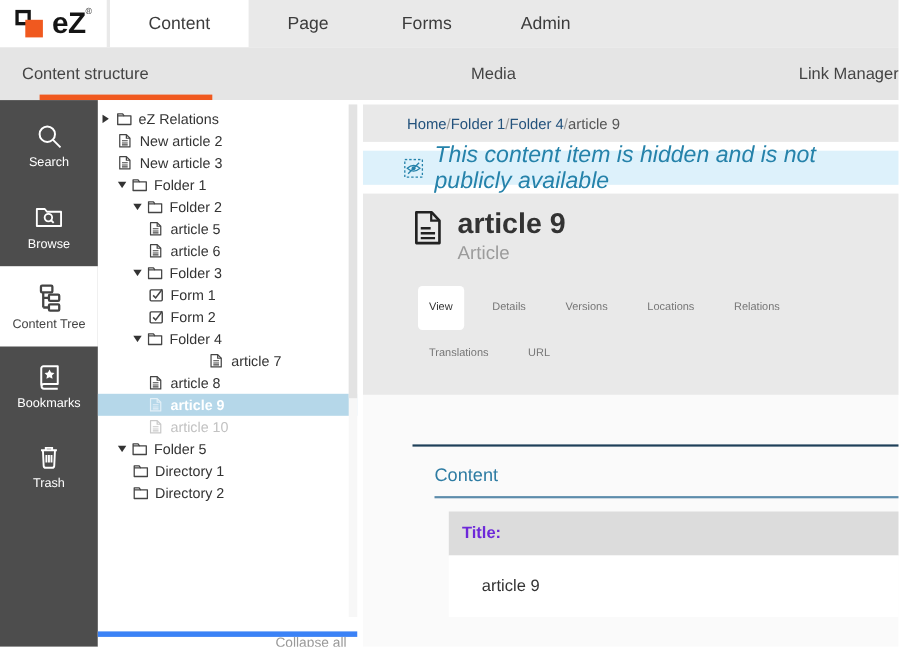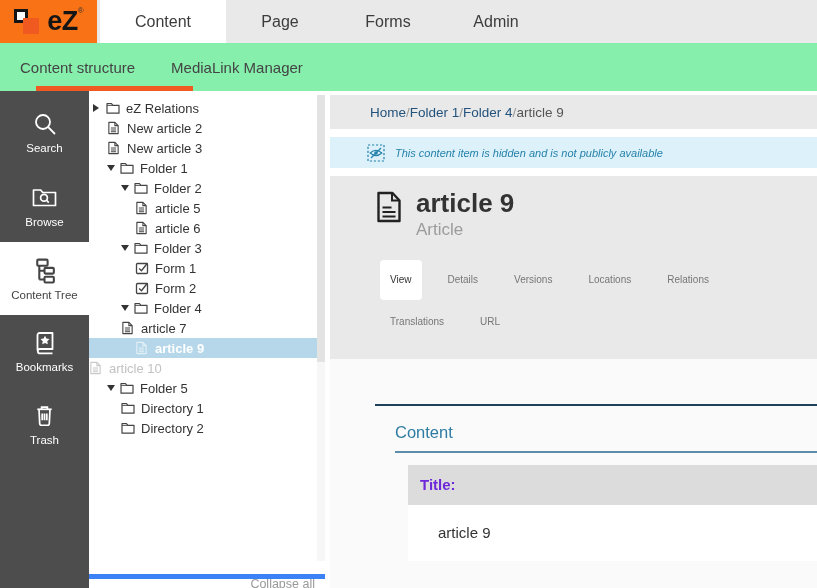--- a/index.html
+++ b/index.html
@@ -2,33 +2,33 @@
 <html><head>
 <meta charset="utf-8">
 <style>
   * { box-sizing: border-box; }
   html,body{ margin:0; padding:0; width:817px; height:588px; overflow:hidden;
     font-family:"Liberation Sans","DejaVu Sans",sans-serif; background:#fff; position:relative;}
   svg{ display:block; }
 
   
   .topbar{ height:43px; background:#e9e9e9; display:flex; align-items:stretch; }
-  .logo-box{ width:97px; background:#f97316; display:flex; align-items:center; justify-content:center; }
+  .logo-box{ width:97px; background:#ffffff; display:flex; align-items:center; justify-content:center; }
   .logo-mark{ position:relative; width:31px; height:31px; flex:none; }
   .sq-back{ position:absolute; left:1px; top:3px; width:14px; height:14px; background:#fff; border:3px solid #151515; }
   .sq-front{ position:absolute; left:10px; top:12px; width:16px; height:16px; background:#f0591f; }
   .logo-text{ font-size:27px; font-weight:700; color:#151515; line-height:1; margin-left:3px; letter-spacing:-0.5px; }
   .logo-r{ font-size:8px; color:#333; align-self:flex-start; margin-top:6px; }
   .top-tabs{ display:flex; align-items:stretch; }
   .top-tab{ width:108px; display:flex; align-items:center; justify-content:center;
     font-size:16px; color:#3c3c3c; cursor:pointer; }
   .top-tab.active{ background:#fff; width:126px; margin-left:3px; }
 
   
-  .subnav{ height:48px; background:#86efac; position:relative; display:flex; align-items:center; }
+  .subnav{ height:48px; background:#e5e5e5; position:relative; display:flex; align-items:center;justify-content:space-between; }
   .sub-tab{ font-size:15px; color:#444; cursor:pointer; }
   .sub-tab:nth-child(1){ margin-left:48px; font-weight:700; color:#333; }
   .sub-tab:nth-child(2){ margin-left:20px; }
   .sub-tab:nth-child(3){ margin-left:36px; }
   .subnav-underline{ position:absolute; left:36px; bottom:0; width:157px; height:5px; background:#f0591f; }
 
   
   .sidebar{ position:absolute; left:0; top:91px; width:89px; bottom:0; background:#4d4d4d; padding-top:5px; }
   .side-item{ height:73px; display:flex; flex-direction:column; align-items:center; justify-content:center;
     gap:5px; color:#fff; cursor:pointer; }
@@ -55,21 +55,21 @@
   
   .main{ position:absolute; left:325px; top:91px; right:0; bottom:0; background:#fff;
     display:flex; flex-direction:column; }
   .crumb-bar{ flex:none; margin:4px 0 0 5px; height:34px; background:#e9e9e9; display:flex;
     align-items:center; padding-left:40px; font-size:13.5px; }
   .crumb-link{ color:#23527c; cursor:pointer; }
   .crumb-sep{ color:#999; }
   .crumb-current{ color:#555; }
   .alert-bar{ flex:none; margin:8px 0 0 5px; height:31px; background:#ddf1fb; display:flex;
     align-items:center; padding-left:37px; gap:10px; color:#2582aa; }
-  .alert-text{ font-style:italic; font-size:11px; }
+  .alert-text{ font-style:italic; font-size:21px; }
   .header-block{ flex:none; margin:8px 0 0 5px; background:#e9e9e9; padding:13px 0 0 45px; height:183px; }
   .title-row{ display:flex; gap:13px; }
   .doc-icon{ color:#222; margin-top:2px; }
   .page-title{ margin:0; font-size:26px; font-weight:700; color:#333; line-height:1.15; }
   .subtitle{ font-size:17px; color:#9b9b9b; margin-top:1px; }
   .ctabs{ margin-top:20px; margin-left:5px; }
   .ctab-row{ display:flex; gap:16px; height:40px; align-items:center; }
   .ctab-row + .ctab-row{ margin-top:2px; }
   .ctab{ font-size:10px; color:#767676; padding:0 10px; height:40px; line-height:40px; cursor:pointer; }
   .ctab.active{ background:#fff; color:#333; border-radius:4px; }
@@ -289,41 +289,51 @@
           </svg>
         </span>
         <span class="ticon">
           <svg width="14" height="14" viewBox="0 0 14 14" fill="none" stroke="currentColor" stroke-width="1.2">
             <path d="M1 12.2 V2.5 h4.5 l1.3 1.8 H13 v7.9 z" stroke-linejoin="round"></path>
             <path d="M1 4.3 h5.8" stroke-width="1"></path>
           </svg>
         </span>
         <span class="tlabel">Folder 4</span>
       </div>
-      <div class="trow" style="padding-left: 32px;">
+      <div class="trow" style="padding-left: 32px; justify-content: center;">
         <span class="ticon">
           <svg width="13" height="14" viewBox="0 0 14 14" fill="none" stroke="currentColor" stroke-width="1.2">
             <path d="M2 13 V1 h6.5 L12 4.5 V13 z" stroke-linejoin="round"></path>
             <path d="M8.5 1 v3.5 H12"></path>
             <path d="M4.2 7 h5.6 M4.2 9.2 h5.6 M4.2 11 h5.6" stroke-width="1.1"></path>
           </svg>
         </span>
         <span class="tlabel">article 7</span>
       </div>
+      <div class="trow" style="padding-left: 46px;">
+        <span class="ticon">
+          <svg width="13" height="14" viewBox="0 0 14 14" fill="none" stroke="currentColor" stroke-width="1.2">
+            <path d="M2 13 V1 h6.5 L12 4.5 V13 z" stroke-linejoin="round"></path>
+            <path d="M8.5 1 v3.5 H12"></path>
+            <path d="M4.2 7 h5.6 M4.2 9.2 h5.6 M4.2 11 h5.6" stroke-width="1.1"></path>
+          </svg>
+        </span>
+        <span class="tlabel">article 8</span>
+      </div>
       <div class="trow selected" style="padding-left: 46px;">
         <span class="ticon">
           <svg width="13" height="14" viewBox="0 0 14 14" fill="none" stroke="currentColor" stroke-width="1.2">
             <path d="M2 13 V1 h6.5 L12 4.5 V13 z" stroke-linejoin="round"></path>
             <path d="M8.5 1 v3.5 H12"></path>
             <path d="M4.2 7 h5.6 M4.2 9.2 h5.6 M4.2 11 h5.6" stroke-width="1.1"></path>
           </svg>
         </span>
         <span class="tlabel">article 9</span>
       </div>
-      <div class="trow hidden-item" style="">
+      <div class="trow hidden-item" style="padding-left: 46px;">
         <span class="ticon">
           <svg width="13" height="14" viewBox="0 0 14 14" fill="none" stroke="currentColor" stroke-width="1.2">
             <path d="M2 13 V1 h6.5 L12 4.5 V13 z" stroke-linejoin="round"></path>
             <path d="M8.5 1 v3.5 H12"></path>
             <path d="M4.2 7 h5.6 M4.2 9.2 h5.6 M4.2 11 h5.6" stroke-width="1.1"></path>
           </svg>
         </span>
         <span class="tlabel">article 10</span>
       </div>
       <div class="trow" style="padding-left: 18px;">

